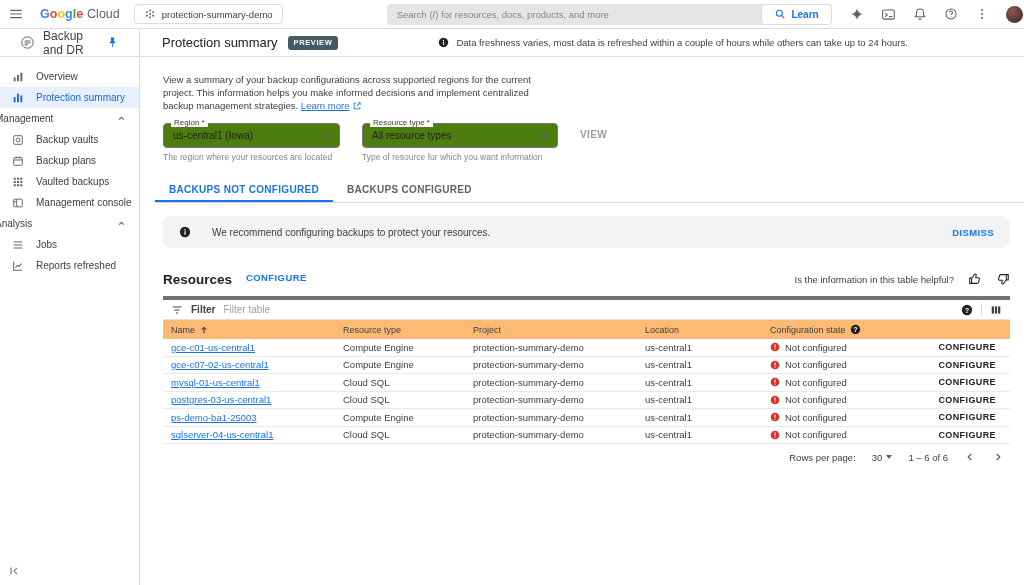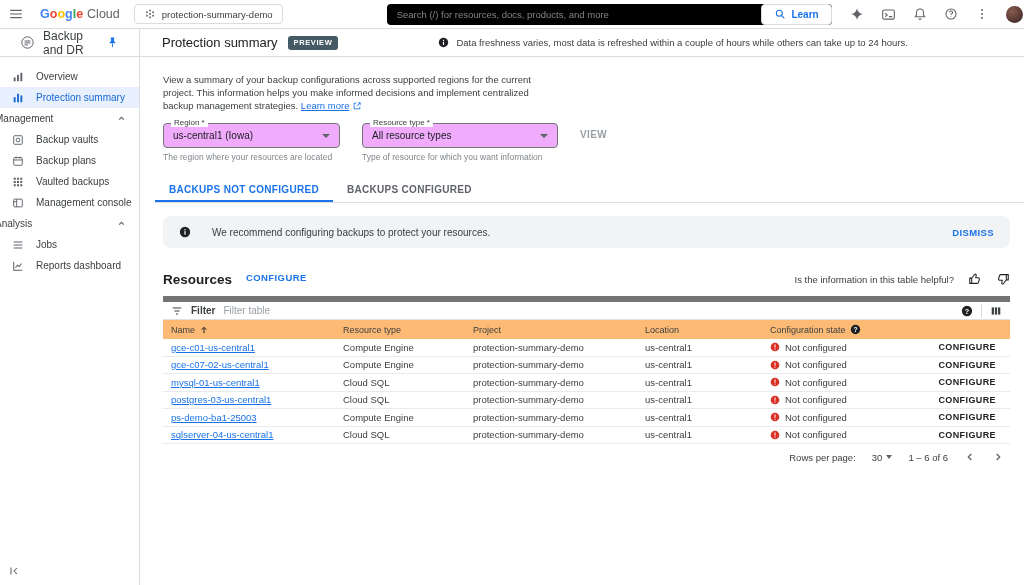--- a/index.html
+++ b/index.html
@@ -12,21 +12,21 @@
   .i10{width:10px;height:10px}.i11{width:11px;height:11px}.i12{width:12px;height:12px}
   .i13{width:13px;height:13px}.i14{width:14px;height:14px}.i15{width:15px;height:15px}.i16{width:16px;height:16px}
 
   
   .topbar { height:29px; display:flex; align-items:center; padding:8px 8px; border-bottom:1px solid #dadce0; gap:8px; }
   .logo { display:flex; align-items:baseline; gap:4px; margin:0 6px 0 8px; font-size:12.5px; cursor:pointer; }
   .logo-google span { font-weight:700; }
   .logo-cloud { color:#5f6368; }
   .proj-btn { display:flex; align-items:center; gap:6px; height:20px; padding:0 9px; border:1px solid #dadce0;
               border-radius:4px; background:#fff; font-size:9.5px; color:#3c4043; font-family:inherit; cursor:pointer; }
-  .search-wrap { width:445px; height:21px; margin-left:96px; background:#000000; border-radius:4px;
+  .search-wrap { width:445px; height:21px; margin-left:96px; background:#e5e5e5; border-radius:4px;
                  display:flex; align-items:center; }
   .search-input { flex:1; height:100%; border:none; outline:none; background:transparent; padding:0 10px;
                   font-size:9.5px; color:#5f6368; font-family:inherit; }
   .search-input::placeholder { color:#80868b; }
   .search-btn { height:21px; display:flex; align-items:center; gap:5px; padding:0 12px; background:#fff;
                 border:1px solid #dadce0; border-radius:4px; color:#1a73e8; font-weight:700; font-size:10px;
                 font-family:inherit; cursor:pointer; }
   .search-btn .icon { color:#1a73e8; }
   .top-icons { margin-left:auto; display:flex; align-items:center; gap:17px; }
   .avatar { width:17px; height:17px; border-radius:50%; margin-right:-7px;
@@ -58,21 +58,21 @@
 
   
   .main { flex:1; padding:16px 14px 0 23px; font-size:10px; overflow:hidden; }
   .intro { font-size:9.5px; line-height:13px; color:#3c4043; }
   .intro .line { display:block; }
   .learn-more { color:#1a73e8; text-decoration:underline; cursor:pointer; display:inline-flex; align-items:center; gap:3px; }
   .learn-more .icon { color:#1a73e8; }
 
   .filters { display:flex; align-items:flex-start; margin-top:11px; gap:22px; }
   .select { position:relative; height:25px; border:1px solid #747775; border-radius:4px; display:flex;
-            align-items:center; padding:0 9px; font-size:10px; color:#202124; cursor:pointer; background:#f0abfc; }
+            align-items:center; padding:0 9px; font-size:10px; color:#202124; cursor:pointer; background:#4d7c0f; }
   .select.w-region { width:177px; }
   .select.w-rtype { width:196px; }
   .select-label { position:absolute; top:-6px; left:7px; background:#fff; padding:0 3px; font-size:8px; color:#3c4043; }
   .caret { width:0; height:0; border-left:4px solid transparent; border-right:4px solid transparent;
            border-top:4.5px solid #5f6368; margin-left:auto; }
   .caret.small { border-left-width:3.5px; border-right-width:3.5px; border-top-width:4px; margin-left:4px; }
   .helper { margin-top:4px; font-size:8.5px; color:#80868b; }
   .view-btn { border:none; background:none; font-family:inherit; font-size:10px; font-weight:700;
               letter-spacing:.4px; color:#9aa0a6; margin-top:6px; cursor:pointer; }
 
@@ -88,21 +88,21 @@
              letter-spacing:.4px; font-family:inherit; cursor:pointer; }
 
   .res-head { margin-top:24px; display:flex; align-items:flex-start; }
   .res-head h2 { font-size:13.5px; font-weight:700; color:#202124; }
   .configure-link { margin-left:14px; border:none; background:none; color:#1a73e8; font-weight:700;
                     font-size:9.5px; letter-spacing:.4px; font-family:inherit; cursor:pointer; }
   .feedback { margin-left:auto; display:flex; align-items:center; gap:14px; font-size:9.5px; color:#3c4043; }
   .feedback .icon { color:#202124; cursor:pointer; }
 
   .table { margin-top:9px; }
-  .table-toolbar { height:24px; border-top:6px solid #737373; border-bottom:1px solid #e0e0e0;
+  .table-toolbar { height:24px; border-top:4px solid #737373; border-bottom:1px solid #e0e0e0;
                    display:flex; align-items:center; padding:0 8px; gap:8px; }
   .filter-label { font-size:10px; font-weight:700; color:#3c4043; }
   .filter-input { flex:1; border:none; outline:none; font-size:10px; font-family:inherit; color:#3c4043; background:transparent; }
   .filter-input::placeholder { color:#9aa0a6; }
   .vdiv { width:1px; height:14px; background:#dadce0; }
   .table-toolbar .icon { cursor:pointer; }
 
   .thead { height:19px; background:#fdba74; display:flex; align-items:center; padding:0 8px;
            font-size:9px; color:#3c4043; }
   .th { display:flex; align-items:center; gap:4px; }
@@ -319,21 +319,21 @@
           </span>
           <span>Jobs</span>
         </div>
         <div class="side-item">
           <span class="icon i12">
             <svg viewBox="0 0 14 14" fill="none" stroke="currentColor" stroke-width="1.2">
               <path d="M2 2v10h10"></path>
               <path d="M4 9l2.5-3 2 1.5L11 4"></path>
             </svg>
           </span>
-          <span>Reports dashboard</span>
+          <span>Reports refreshed</span>
         </div>
         <span class="icon i12 collapse-btn">
           <svg viewBox="0 0 14 14" fill="none" stroke="currentColor" stroke-width="1.2">
             <path d="M3.5 3v8M10.5 3.5L7 7l3.5 3.5"></path>
           </svg>
         </span>
     </nav>
 
     <main class="main">
       <p class="intro">

